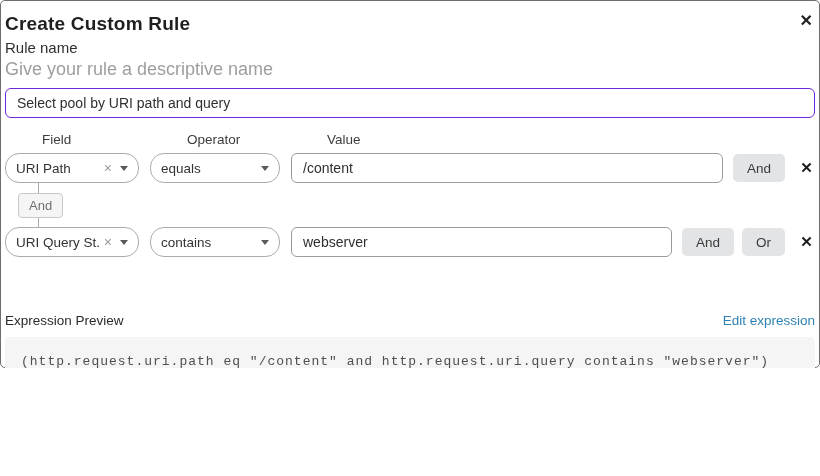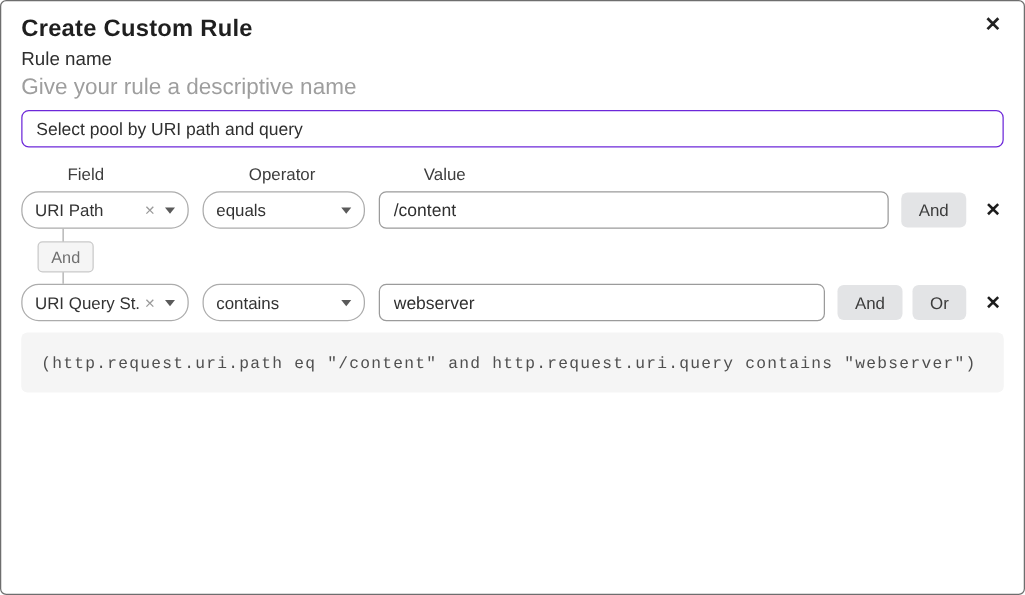--- a/index.html
+++ b/index.html
@@ -1,22 +1,22 @@
 <!DOCTYPE html>
 <html><head>
 <meta charset="utf-8">
 <style>
   * { box-sizing: border-box; }
   html, body { margin: 0; padding: 0; background: #fff; }
   body { font-family: "Liberation Sans", sans-serif; }
 
   .dialog {
-    width: 820px; height: 476px;
+    width: 820px; height: 368px;
     border: 1.5px solid #6e6e6e; border-radius: 5px;
-    padding: 10px 16px; background: #fff; position: relative;
+    padding: 10px 4px; background: #fff; position: relative;
   }
 
   .dlg-header { display: flex; justify-content: space-between; align-items: flex-start; }
   .dlg-title { font-size: 19px; font-weight: 700; color: #1f1f1f; margin: 2px 0 0 0; letter-spacing: .2px; }
   .close-btn { background: none; border: none; font-size: 16px; font-weight: 700; color: #222;
                padding: 2px 2px; line-height: 1; cursor: pointer; font-family: inherit; }
 
   .rule-label { margin-top: 4px; font-size: 15px; color: #2e2e2e; }
   .rule-hint  { margin-top: 3px; font-size: 18px; color: #9e9e9e; }
   .text-input {
@@ -124,17 +124,21 @@
     <div class="select op-select">
       <span class="sel-text">contains</span>
       <span class="caret"></span>
     </div>
     <input class="text-input value-input" type="text" value="webserver" style="">
     <button class="conj-btn">And</button>
     <button class="conj-btn">Or</button>
     <span class="row-delete">✕</span>
   </div>
 
+  <div class="expr-header">
+    <span class="expr-label">Expression Preview</span>
+    <a class="edit-link">Edit expression</a>
+  </div>
   <div class="code-box">
     <code>(http.request.uri.path eq "/content" and http.request.uri.query contains "webserver")</code>
   </div>
 
 </div>
 
 </body></html>

